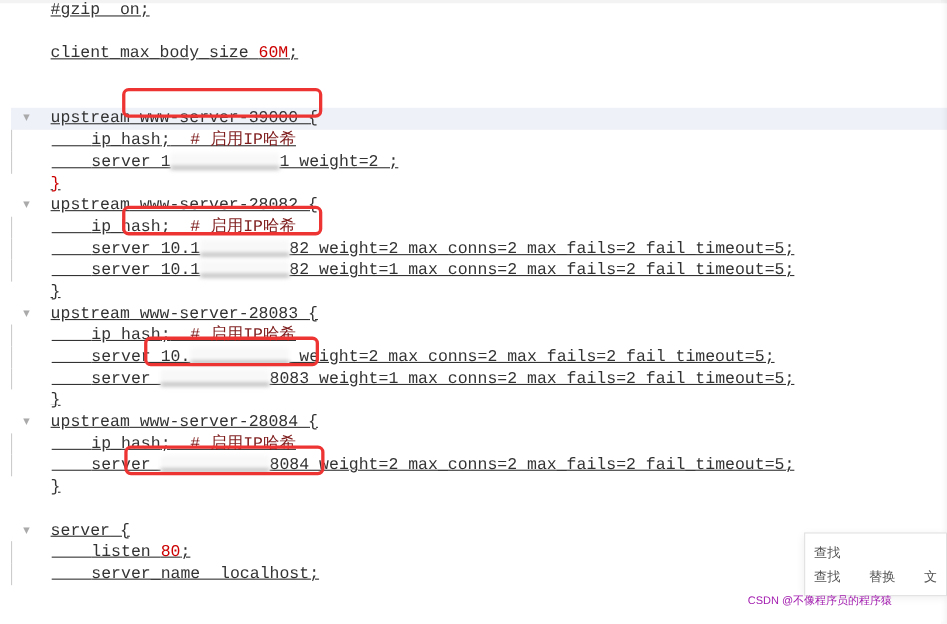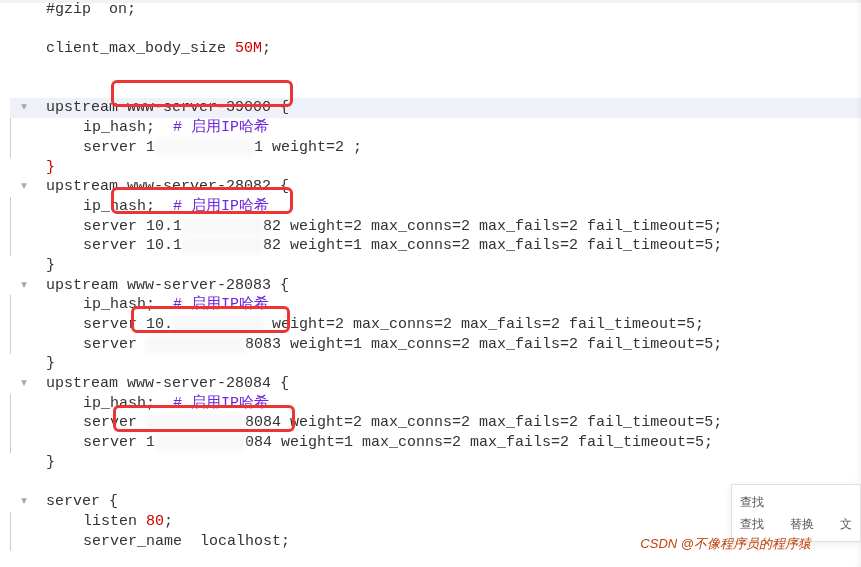--- a/index.html
+++ b/index.html
@@ -7,43 +7,42 @@
   background:#fff;
   font-family:Consolas,"Courier New",monospace;
   font-size:15px;
   color:#333;
   width:861px;
   height:567px;
   overflow:hidden;
   position:relative;
 }
 .editor { padding:0 0 0 10px;}
-.line { position:relative; height:19.7px; line-height:19.7px; white-space:pre; padding-left:36px;}
+.line { position:relative; height:19.7px; line-height:19.7px; white-space:pre; padding-left:36px;text-decoration:underline;}
 .line.caret::before { content:""; position:absolute; left:0;top:0;right:0;bottom:0; background:#eef1f8; z-index:-1;}
 .gutter { position:absolute; left:2px; top:0; width:24px; text-align:center; color:#aaa;}
 .fold-open { border-left:1px solid #ccc; }
 .num { color:#c00;}
-.cmt { color:#6d28d9;}
+.cmt { color:#7f1d1d;}
 .red { color:#c00; font-weight:normal;}
 .redact { background:#f8f8f8; color:transparent; border-radius:2px; filter:blur(2px); }
 .box {
   position:absolute;
   border:3px solid #e33;
   border-radius:6px;
   pointer-events:none;
   z-index:5;
 }
 .watermark {
   position:absolute;
   right:50px;
   bottom:14px;
-  color:#c2410c;
+  color:#a21caf;
   font-family:sans-serif;
-  font-size:13px;
-  font-style:italic;
+  font-size:10px;
 }
 .find-popup {
   position:absolute;
   right:0px;
   bottom:25px;
   width:130px;
   background:rgba(255,255,255,0.9);
   border:1px solid #e0e0e0;
   box-shadow:0 2px 8px rgba(0,0,0,.08);
   font-family:sans-serif;
@@ -61,21 +60,21 @@
 </head>
 <body>
 
 <div class="top-hatch"></div>
 <div class="scroll-edge"></div>
 
 <div class="editor">
 
 <div class="line"><span>#gzip  on;</span></div>
 <div class="line"></div>
-<div class="line"><span>client_max_body_size </span><span class="num">50M</span><span>;</span></div>
+<div class="line"><span>client_max_body_size </span><span class="num">60M</span><span>;</span></div>
 <div class="line"></div>
 <div class="line"></div>
 
 <div class="line caret"><span class="gutter">▾</span><span>upstream</span><span> www-server-39000 </span><span>{</span></div>
 <div class="line fold-open">    <span>ip_hash</span><span>;</span><span class="cmt">  # 启用IP哈希</span></div>
 <div class="line fold-open">    <span>server 1</span><span class="redact">           </span><span>1 weight=2 ;</span></div>
 <div class="line"><span class="red">}</span></div>
 
 <div class="line"><span class="gutter">▾</span><span>upstream</span><span> www-server-28082 </span><span>{</span></div>
 <div class="line fold-open">    <span>ip_hash</span><span>;</span><span class="cmt">  # 启用IP哈希</span></div>
@@ -85,21 +84,20 @@
 
 <div class="line"><span class="gutter">▾</span><span>upstream</span><span> www-server-28083 </span><span>{</span></div>
 <div class="line fold-open">    <span>ip_hash</span><span>;</span><span class="cmt">  # 启用IP哈希</span></div>
 <div class="line fold-open">    <span>server 10.</span><span class="redact">          </span><span> weight=2 max_conns=2 max_fails=2 fail_timeout=5;</span></div>
 <div class="line fold-open">    <span>server </span><span class="redact">           </span><span>8083 weight=1 max_conns=2 max_fails=2 fail_timeout=5;</span></div>
 <div class="line"><span>}</span></div>
 
 <div class="line"><span class="gutter">▾</span><span>upstream</span><span> www-server-28084 </span><span>{</span></div>
 <div class="line fold-open">    <span>ip_hash</span><span>;</span><span class="cmt">  # 启用IP哈希</span></div>
 <div class="line fold-open">    <span>server </span><span class="redact">           </span><span>8084 weight=2 max_conns=2 max_fails=2 fail_timeout=5;</span></div>
-<div class="line fold-open">    <span>server 1</span><span class="redact">          </span><span>084 weight=1 max_conns=2 max_fails=2 fail_timeout=5;</span></div>
 <div class="line"><span>}</span></div>
 
 <div class="line"></div>
 <div class="line"><span class="gutter">▾</span><span>server</span><span> {</span></div>
 <div class="line fold-open">    <span>listen </span><span class="num">80</span><span>;</span></div>
 <div class="line fold-open">    <span>server_name  localhost;</span></div>
 
 </div>
 
 <div class="box" style="left:111px; top:80px; width:182px; height:27px;"></div>

